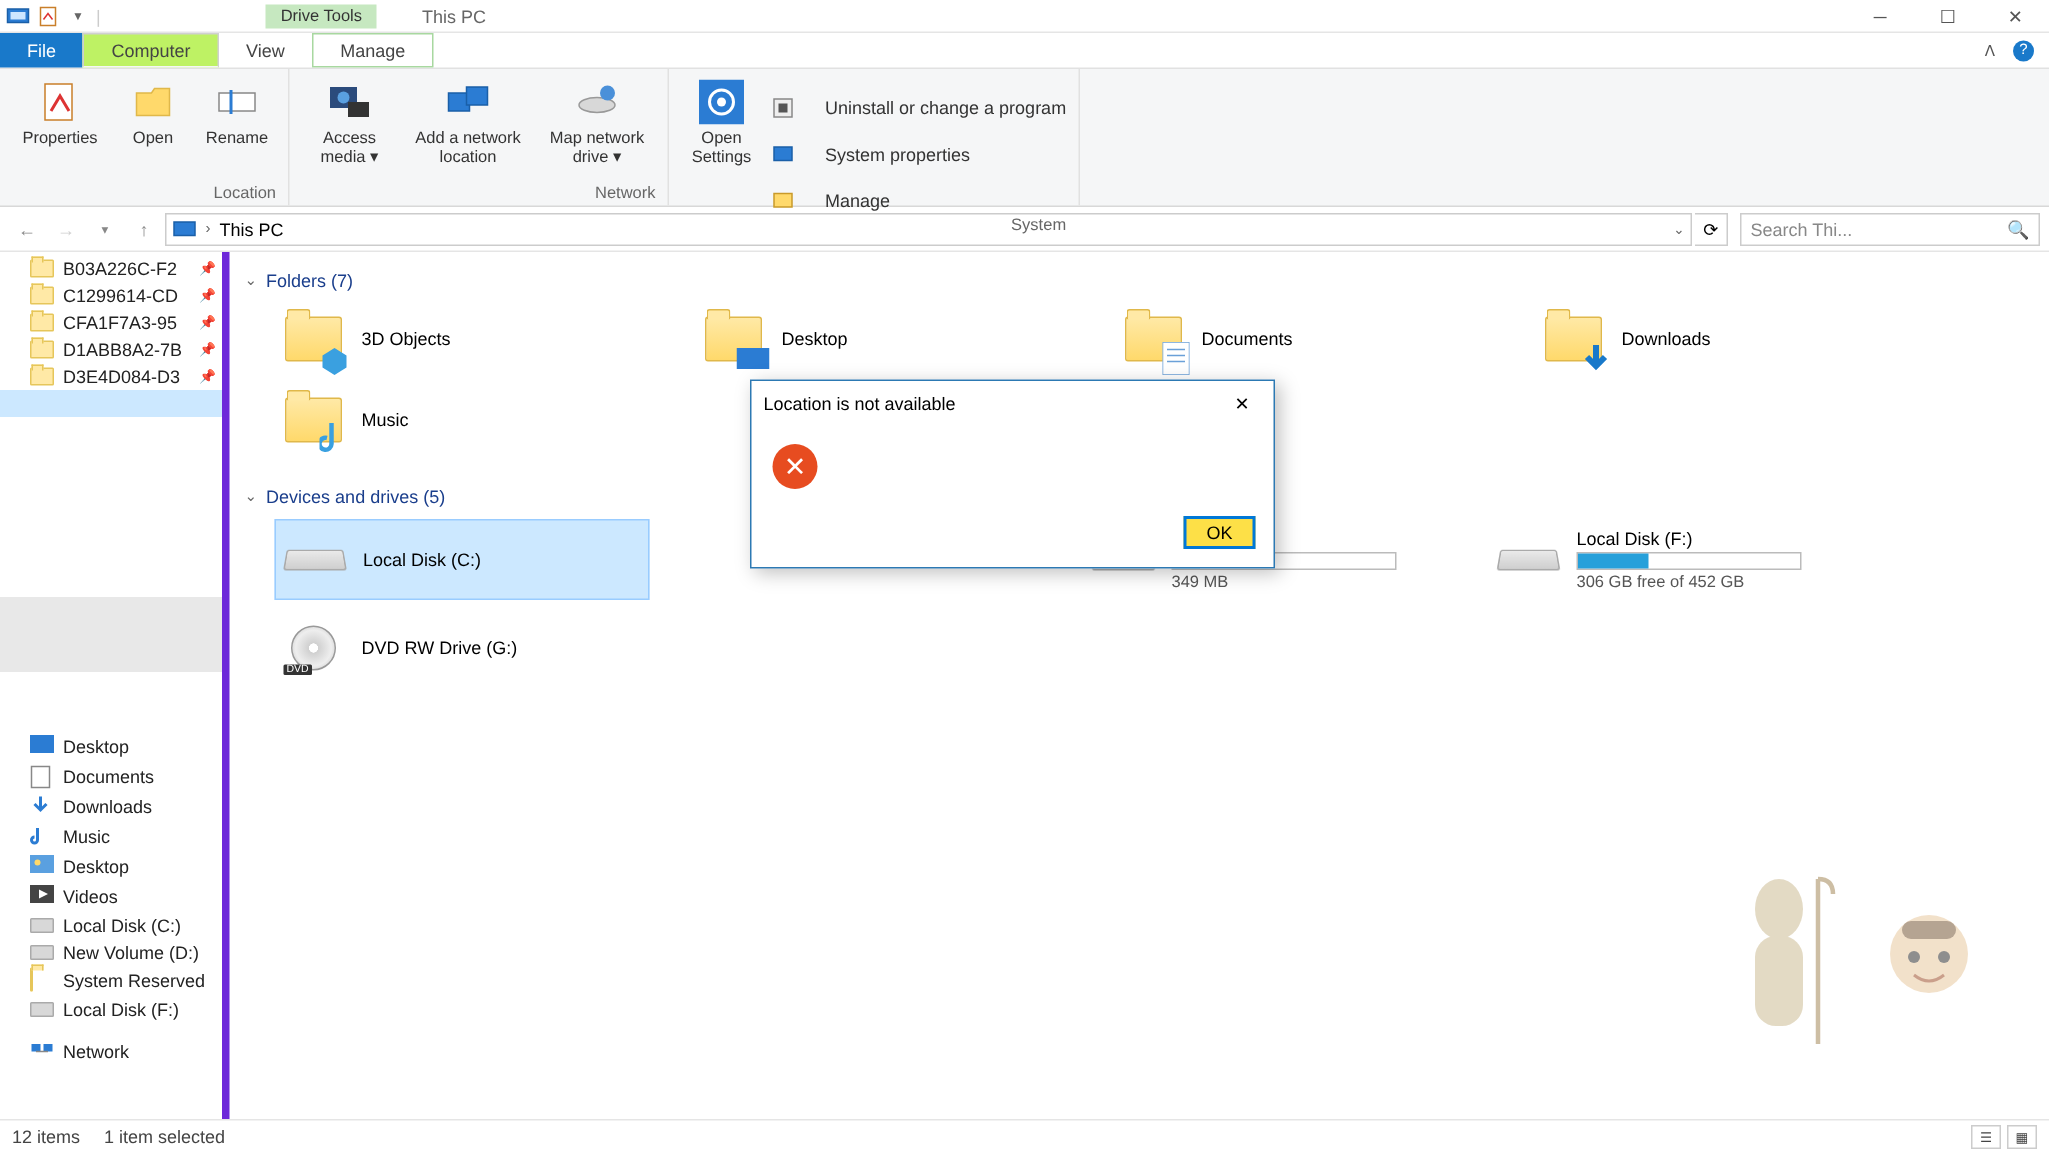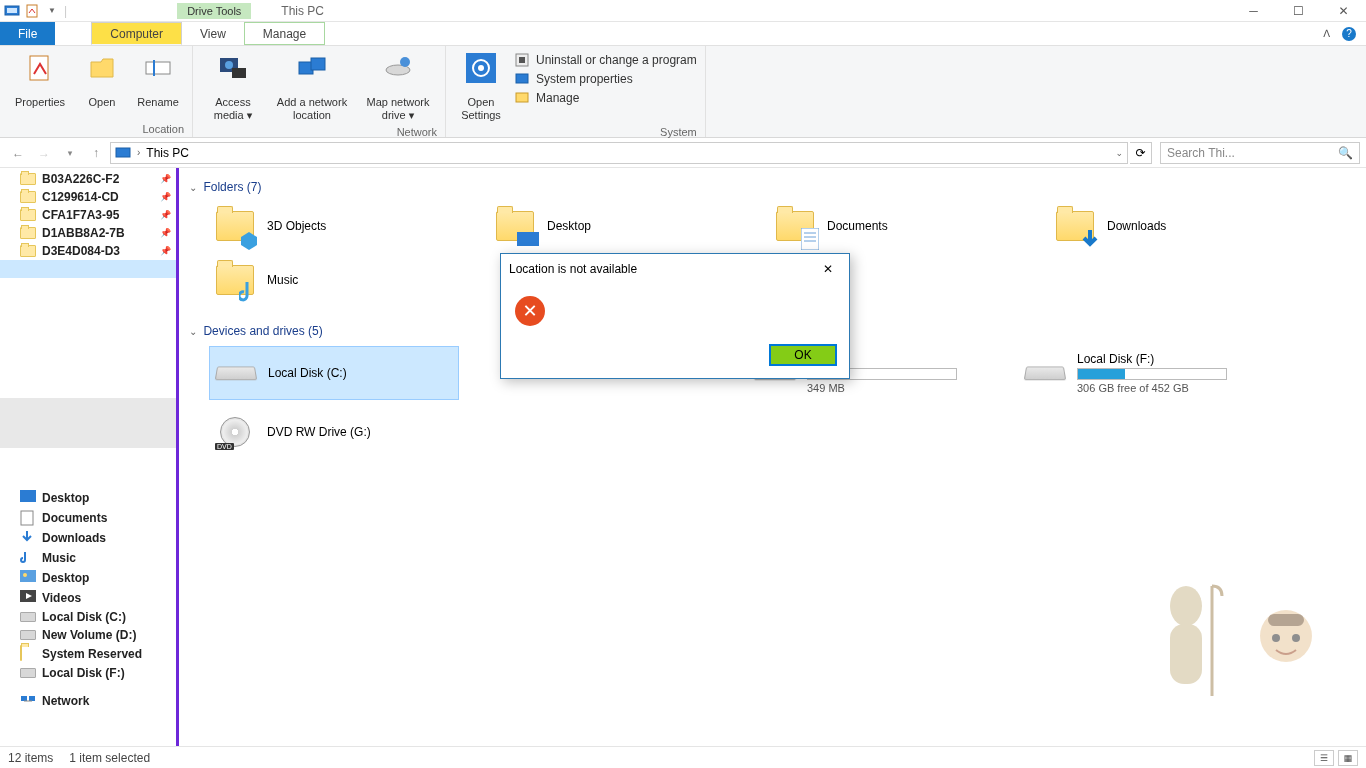--- a/index.html
+++ b/index.html
@@ -11,48 +11,48 @@
 .titlebar .qat-icon { width: 16px; height: 16px; display: flex; align-items: center; justify-content: center; }
 .titlebar .context-tab { margin-left: 110px; padding: 2px 10px; background: #c6e8c0; color: #333; font-size: 11px; }
 .titlebar .title-text { margin-left: 30px; color: #666; font-size: 12px; }
 .titlebar .win-controls { margin-left: auto; display: flex; }
 .titlebar .win-btn { width: 45px; height: 22px; display: flex; align-items: center; justify-content: center; color: #555; }
 
 
 .ribbon-tabs { height: 24px; display: flex; align-items: stretch; background: #fff; border-bottom: 1px solid #e1e1e1; }
 .ribbon-tabs .file-tab { background: #1979ca; color: #fff; padding: 0 18px; display: flex; align-items: center; font-size: 12px; }
 .ribbon-tabs .tab { padding: 0 18px; display: flex; align-items: center; color: #444; }
-.ribbon-tabs .tab.active { border: 1px solid #d0d0d0; border-bottom: 1px solid #f5f6f7; background: #fde047; margin-left: 36px; }
+.ribbon-tabs .tab.active { border: 1px solid #d0d0d0; border-bottom: 1px solid #f5f6f7; background: #bef264; }
 .ribbon-tabs .tab.manage { border: 1px solid #a8d8a0; background: #fff; }
 .ribbon-tabs .right-icons { margin-left: auto; display: flex; align-items: center; gap: 12px; padding-right: 10px; color: #555; }
 
 
 .ribbon { height: 92px; background: #f5f6f7; border-bottom: 1px solid #d8d8d8; display: flex; }
 .ribbon-group { border-right: 1px solid #e1e1e1; padding: 4px 8px 2px; display: flex; flex-direction: column; justify-content: space-between; }
 .ribbon-group-label { text-align: right; color: #666; font-size: 11px; padding-top: 2px; }
 .ribbon-group-content { display: flex; gap: 6px; align-items: flex-start; flex: 1; }
-.rbtn { display: flex; flex-direction: column; align-items: center; justify-content: flex-start; width: 64px; text-align: center; padding: 2px; gap: 12px; }
+.rbtn { display: flex; flex-direction: column; align-items: center; justify-content: flex-start; width: 64px; text-align: center; padding: 2px; gap: 2px; }
 .rbtn .ric { width: 32px; height: 32px; display: flex; align-items: center; justify-content: center; }
 .rbtn-label { font-size: 11px; line-height: 1.2; color: #333; }
 .small-list { display: flex; flex-direction: column; gap: 3px; padding-top: 2px; }
-.small-item { display: flex; align-items: center; gap: 6px; font-size: 11px; color: #333; white-space: nowrap; }
+.small-item { display: flex; align-items: center; gap: 20px; font-size: 11px; color: #333; white-space: nowrap; margin-top: 12px; }
 .small-item .ric-sm { width: 16px; height: 16px; display: flex; align-items: center; justify-content: center; }
 
 
 .addrbar { height: 30px; display: flex; align-items: center; gap: 2px; padding: 0 6px; border-bottom: 1px solid #e5e5e5; }
 .addrbar .navbtn { width: 24px; height: 24px; display: flex; align-items: center; justify-content: center; color: #888; }
 .addrbar .breadcrumb { flex: 1; border: 1px solid #ccc; height: 22px; display: flex; align-items: center; gap: 6px; padding: 0 4px; }
 .addrbar .breadcrumb .pc-ic { width: 16px; height: 16px; }
 .addrbar .breadcrumb .chev { color: #666; font-size: 10px; }
 .addrbar .refresh { width: 22px; height: 22px; border: 1px solid #ccc; border-left: none; display: flex; align-items: center; justify-content: center; }
 .addrbar .search { width: 200px; height: 22px; border: 1px solid #ccc; margin-left: 6px; display: flex; align-items: center; padding: 0 6px; color: #888; justify-content: space-between; }
 
 
 .main { display: flex; height: calc(768px - 22px - 24px - 92px - 30px - 22px); }
-.tree { width: 179px; border-right: 3px solid #6d28d9; overflow: hidden; padding-top: 2px; font-weight: bold; }
+.tree { width: 153px; border-right: 5px solid #6d28d9; overflow: hidden; padding-top: 2px; }
 .tree-item { display: flex; align-items: center; gap: 6px; padding: 2px 4px 2px 20px; font-size: 12px; color: #222; white-space: nowrap; }
 .tree-item .pin { margin-left: auto; color: #888; font-size: 9px; }
 .tree-item.selected { background: #cce8ff; }
 .tree-sep { height: 10px; }
 .folder-ic { width: 16px; height: 12px; background: #ffe9a6; border: 1px solid #e6c65a; border-radius: 1px; position: relative; }
 .folder-ic::before { content: ""; position: absolute; top: -3px; left: 0; width: 6px; height: 3px; background: #ffe9a6; border: 1px solid #e6c65a; border-bottom: none; }
 .drive-ic-sm { width: 16px; height: 10px; background: #d8d8d8; border: 1px solid #aaa; border-radius: 1px; }
 .net-ic-sm { width: 16px; height: 12px; display:flex; align-items:center; justify-content:center; }
 
 .content { flex: 1; overflow: auto; padding: 8px 10px; position: relative; }
@@ -83,21 +83,21 @@
 .view-toggle { width:20px; height:16px; border:1px solid #ccc; display:flex; align-items:center; justify-content:center; font-size:9px;}
 
 
 .dialog { position: absolute; left: 500px; top: 253px; width: 350px; background: #fff; border: 1px solid #2c79b3; box-shadow: 3px 3px 12px rgba(0,0,0,.25); z-index: 100; }
 .dialog-title { height: 30px; display:flex; align-items:center; justify-content:space-between; padding: 0 8px; font-size:12px; }
 .dialog-title .close { width:26px; height:20px; display:flex; align-items:center; justify-content:center; }
 .dialog-body { padding: 12px 14px 10px; display:flex; gap:14px; align-items:flex-start; }
 .err-ic { width:30px; height:30px; border-radius:50%; background:#e74c20; display:flex; align-items:center; justify-content:center; color:#fff; font-size:18px; }
 .dialog-msg { font-size:12px; line-height:1.8; }
 .dialog-foot { padding: 8px 12px 12px; display:flex; justify-content:flex-end; }
-.dialog-foot button { width:68px; height:22px; border:2px solid #0078d7; background:#84cc16; font-size:12px; }
+.dialog-foot button { width:48px; height:22px; border:2px solid #0078d7; background:#fde047; font-size:12px; }
 
 .help-circle { width:14px; height:14px; border-radius:50%; background:#1979ca; color:#fff; font-size:10px; display:flex; align-items:center; justify-content:center;}
 svg { display:block; }
 
 
 .watermark { position:absolute; right:40px; bottom:30px; opacity:.55; display:flex; align-items:flex-end; gap:20px; font-family:serif; }
 .watermark .txt { font-size:34px; color:#a6895a; line-height:.9; letter-spacing:2px;}
 .watermark .txt small{font-size:12px; letter-spacing:1px;}
 </style>
 </head>

